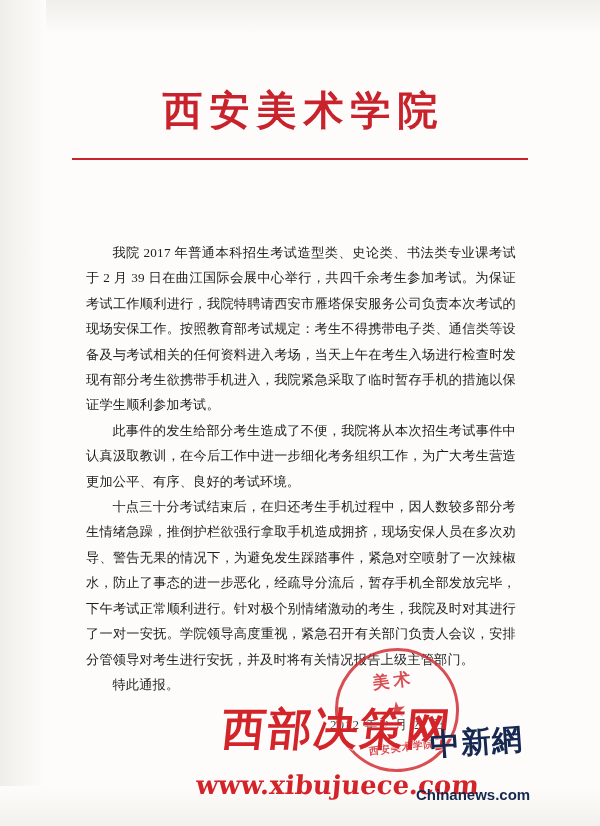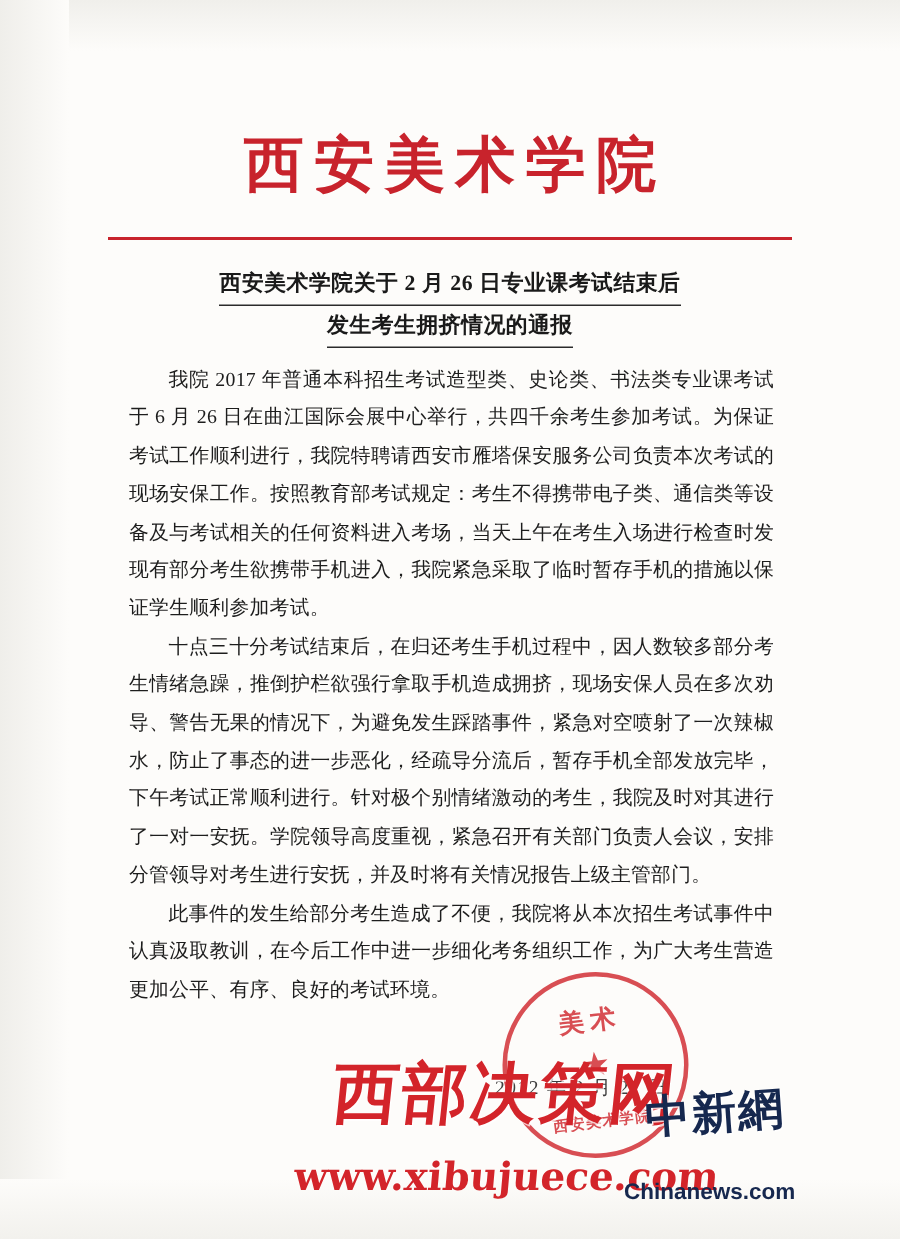--- a/index.html
+++ b/index.html
@@ -225,29 +225,26 @@
   <div class="paper-edge-left"></div>
   <div class="paper-edge-right"></div>
   <div class="paper-edge-bottom"></div>
 
   <div class="letterhead">
     <div class="letterhead-title">西安美术学院</div>
   </div>
 
   <div class="letterhead-rule"></div>
 
-  <div class="doc-title">
-    <span class="line"><span class="line-underline">西安美术学院关于 2 月 26 日专业课考试结束后</span></span>
-    <span class="line"><span class="line-underline">发生考生拥挤情况的通报</span></span>
-  </div>
 
   <div class="body-text">
-    <p>我院 2017 年普通本科招生考试造型类、史论类、书法类专业课考试于 6 月 26 日在曲江国际会展中心举行，共四千余考生参加考试。为保证考试工作顺利进行，我院特聘请西安市雁塔保安服务公司负责本次考试的现场安保工作。按照教育部考试规定：考生不得携带电子类、通信类等设备及与考试相关的任何资料进入考场，当天上午在考生入场进行检查时发现有部分考生欲携带手机进入，我院紧急采取了临时暂存手机的措施以保证学生顺利参加考试。</p>
+    <p>我院 2017 年普通本科招生考试造型类、史论类、书法类专业课考试于 2 月 39 日在曲江国际会展中心举行，共四千余考生参加考试。为保证考试工作顺利进行，我院特聘请西安市雁塔保安服务公司负责本次考试的现场安保工作。按照教育部考试规定：考生不得携带电子类、通信类等设备及与考试相关的任何资料进入考场，当天上午在考生入场进行检查时发现有部分考生欲携带手机进入，我院紧急采取了临时暂存手机的措施以保证学生顺利参加考试。</p>
+    <p>此事件的发生给部分考生造成了不便，我院将从本次招生考试事件中认真汲取教训，在今后工作中进一步细化考务组织工作，为广大考生营造更加公平、有序、良好的考试环境。</p>
     <p>十点三十分考试结束后，在归还考生手机过程中，因人数较多部分考生情绪急躁，推倒护栏欲强行拿取手机造成拥挤，现场安保人员在多次劝导、警告无果的情况下，为避免发生踩踏事件，紧急对空喷射了一次辣椒水，防止了事态的进一步恶化，经疏导分流后，暂存手机全部发放完毕，下午考试正常顺利进行。针对极个别情绪激动的考生，我院及时对其进行了一对一安抚。学院领导高度重视，紧急召开有关部门负责人会议，安排分管领导对考生进行安抚，并及时将有关情况报告上级主管部门。</p>
-    <p>此事件的发生给部分考生造成了不便，我院将从本次招生考试事件中认真汲取教训，在今后工作中进一步细化考务组织工作，为广大考生营造更加公平、有序、良好的考试环境。</p>
+    <p>特此通报。</p>
   </div>
 
   <div class="seal">
     <div class="seal-top-text">美术</div>
     <div class="seal-inner-star">★</div>
     <div class="seal-bottom-text">西安美术学院</div>
   </div>
 
   <div class="sign-date">2012 年 2 月 27 日</div>
 

